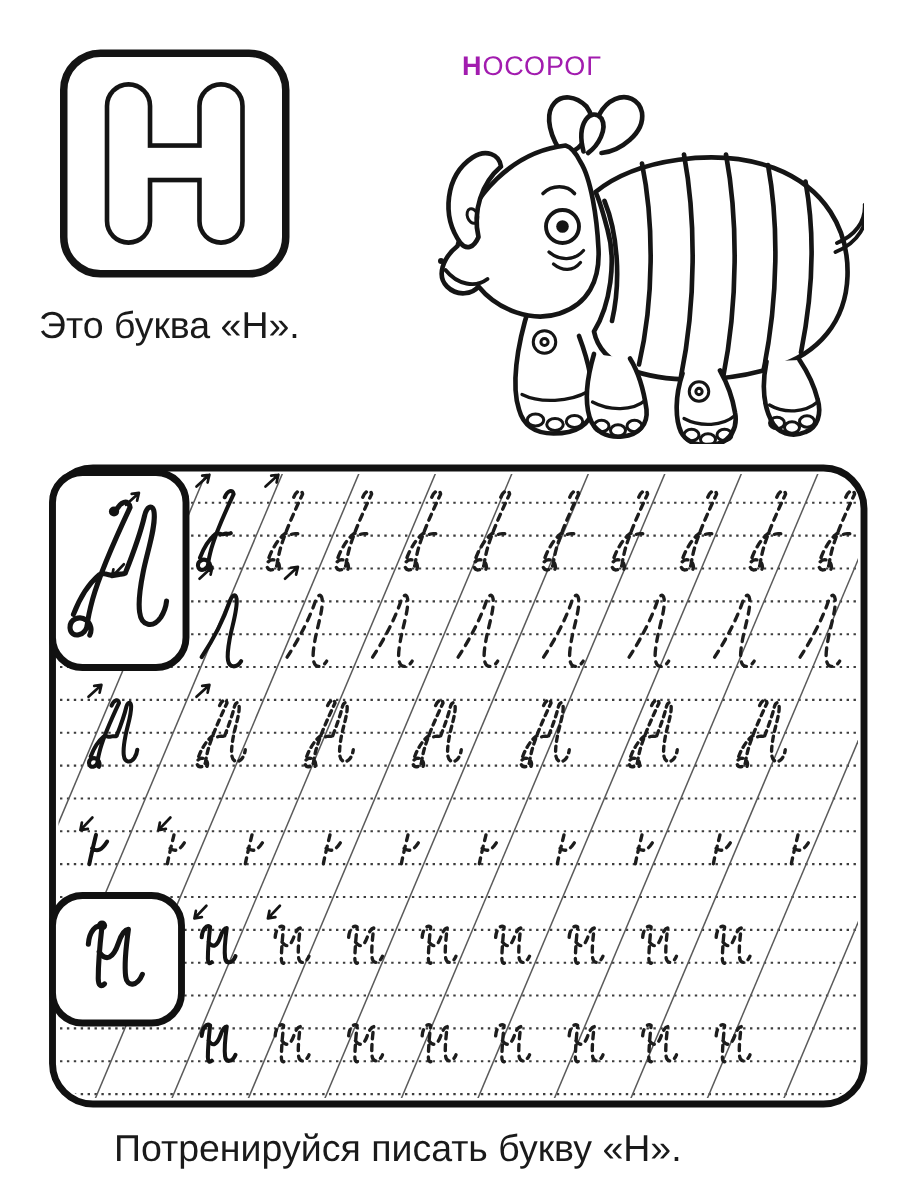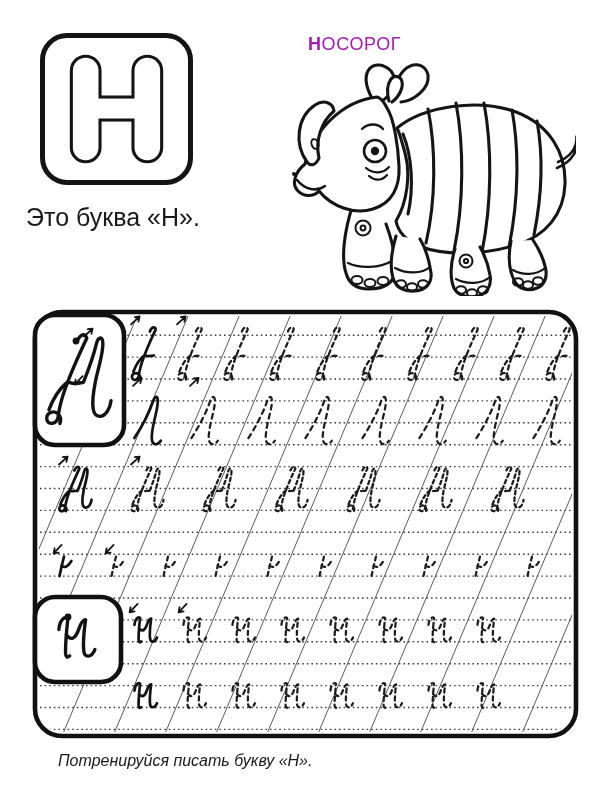--- a/index.html
+++ b/index.html
@@ -29,21 +29,21 @@
   .model-box{fill:#ffffff;stroke:#111111;stroke-width:4.6px;}
   .rule{stroke:#3d3d3d;stroke-width:1.4px;stroke-dasharray:1.6 3;}
   .slant{stroke:#5a5a5a;stroke-width:1px;}
   #practice-svg use{fill:none;}
   .solid{stroke:#131313;stroke-linecap:round;stroke-linejoin:round;}
   .traced{stroke:#1d1d1d;stroke-linecap:round;stroke-linejoin:round;stroke-dasharray:4.4 4;}
   .arrowu{stroke:#141414;stroke-width:1.8px;stroke-linecap:round;}
   .dot{fill:#111111;}
 
   
-  .caption{position:absolute;left:58px;top:752px;font-size:16px;font-style:italic;color:#1a1a1a;white-space:nowrap;}
+  .caption{position:absolute;left:76px;top:752px;font-size:25px;color:#1a1a1a;white-space:nowrap;}
 </style>
 </head>
 <body>
 
 <div class="page">
 
   <div class="letter-card">
     <svg width="95" height="110" viewBox="0 0 100 116" aria-hidden="true">
       <g stroke="#141414" stroke-width="6.5" fill="#ffffff">
         <rect x="4" y="4" width="27" height="108" rx="13.5"></rect>

